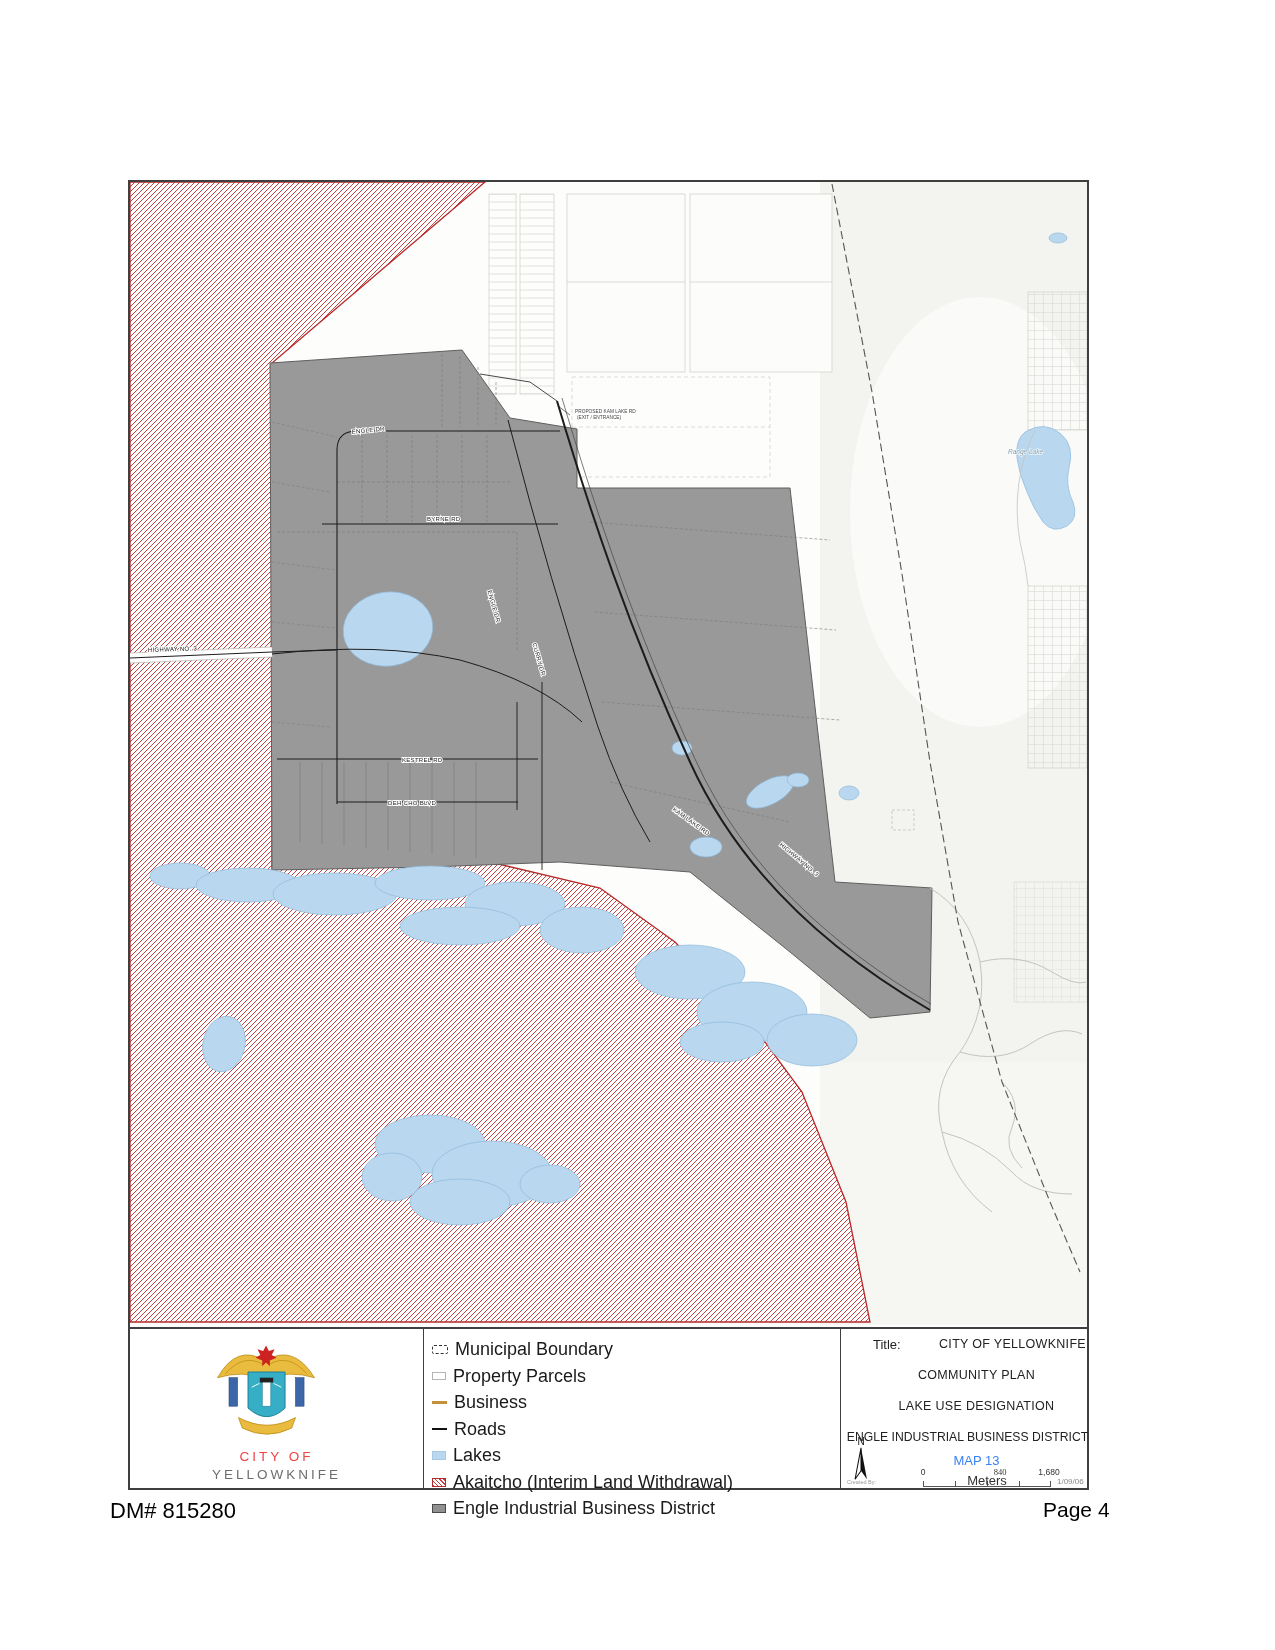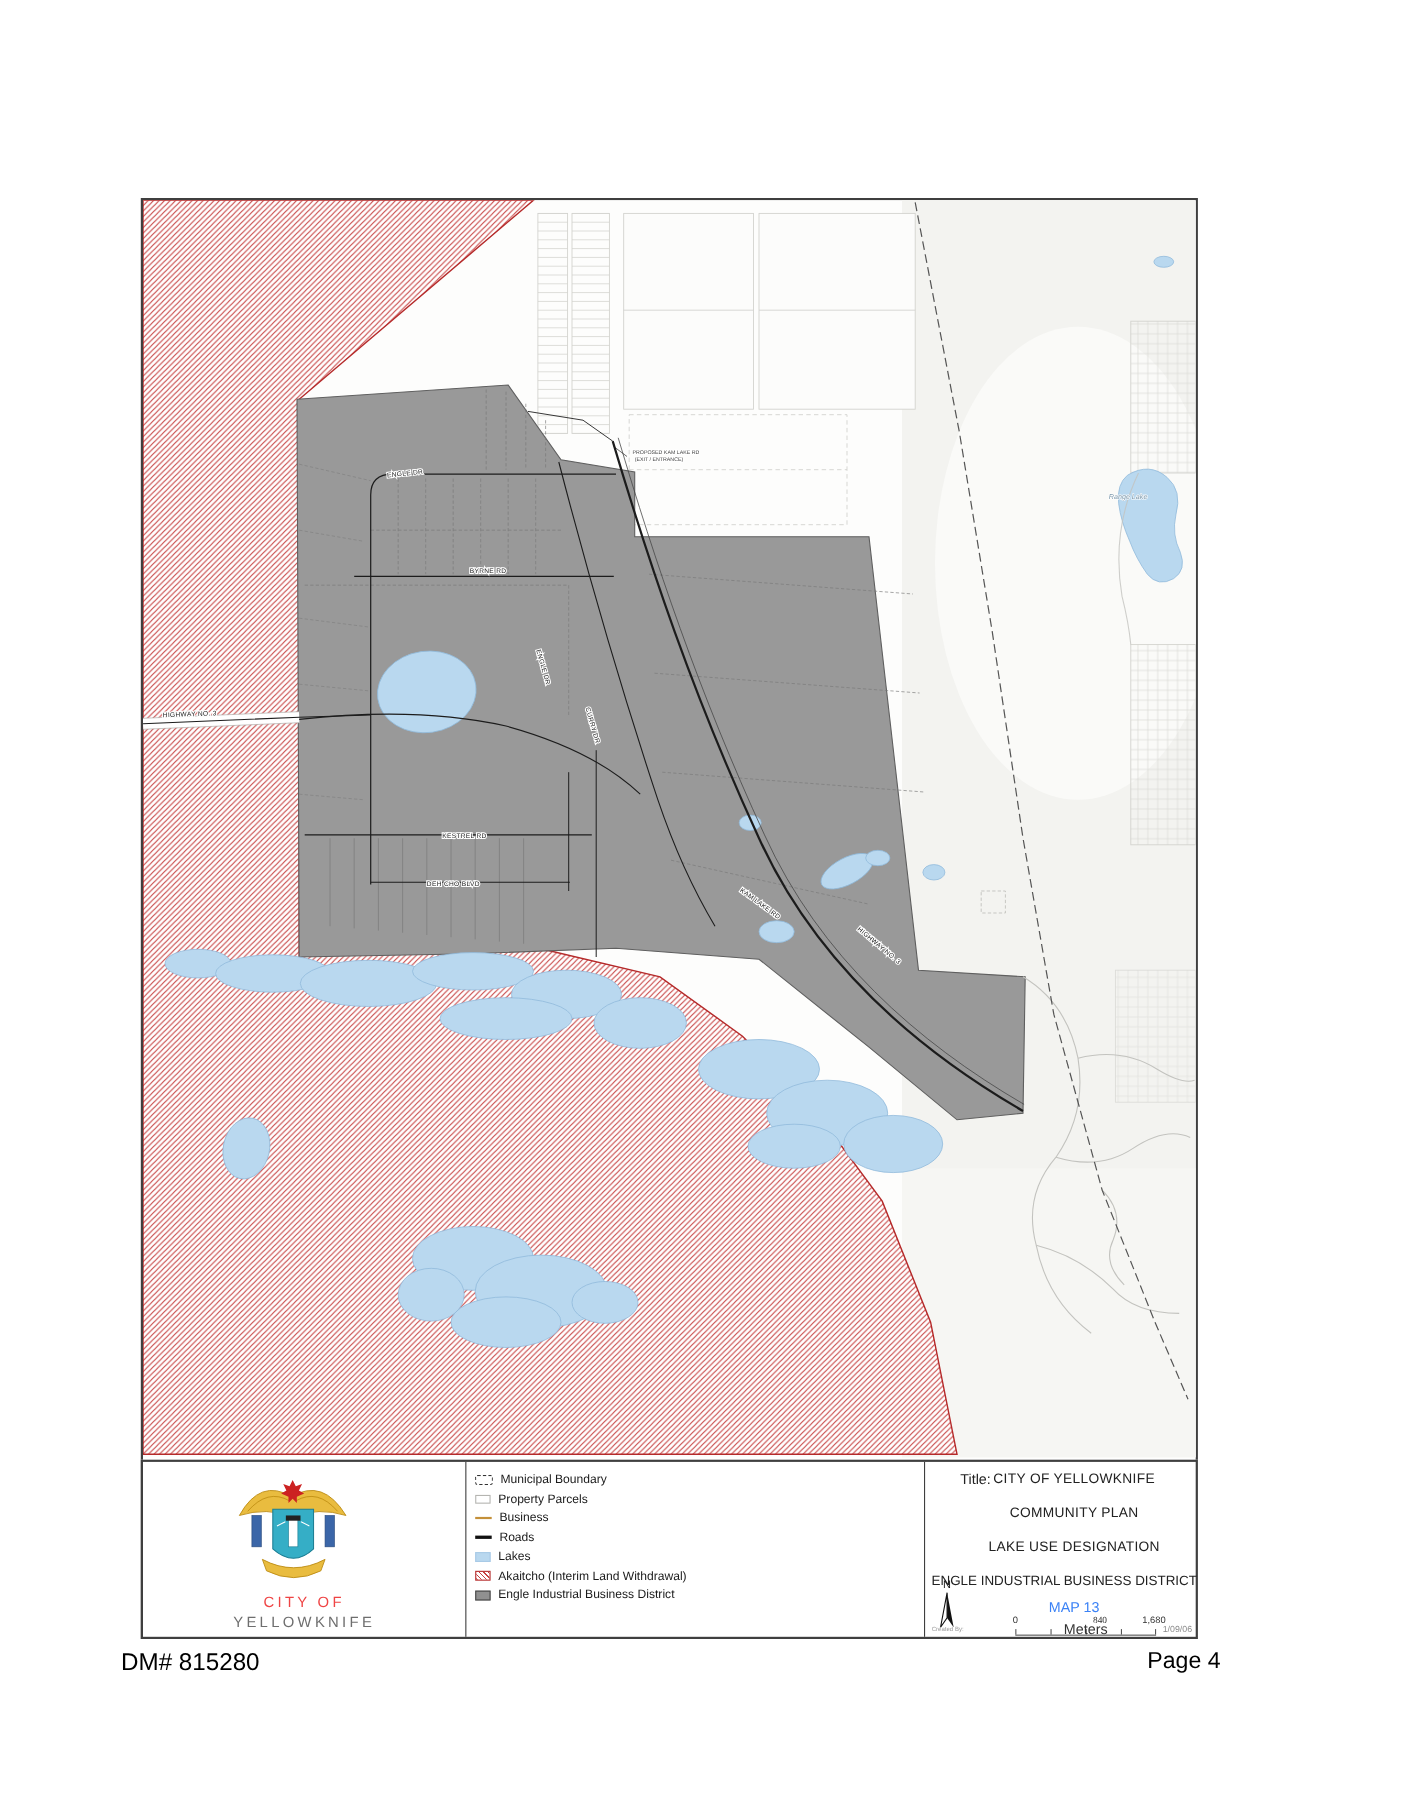--- a/index.html
+++ b/index.html
@@ -10,21 +10,21 @@
   .map-frame{position:absolute;left:128px;top:180px;width:961px;height:1310px;
              border:2px solid #3f3f3f;box-sizing:border-box;background:#fff;}
   .map-graphic{position:absolute;left:130px;top:182px;width:957px;height:1143px;}
   
   .panel{position:absolute;left:128px;top:1327px;width:961px;height:163px;
          border:2px solid #3f3f3f;border-top-width:2px;box-sizing:border-box;background:#fff;}
   .logo-sect{position:absolute;left:0;top:0;width:293px;height:100%;}
   .legend-sect{position:absolute;left:293px;top:0;width:417px;height:100%;border-left:1.5px solid #3f3f3f;box-sizing:border-box;}
   .title-sect{position:absolute;left:710px;top:0;width:251px;height:100%;border-left:1.5px solid #3f3f3f;box-sizing:border-box;}
   .legend-list{position:absolute;left:8px;top:10px;display:flex;flex-direction:column;gap:5.5px;}
-  .legend-row{display:flex;align-items:center;gap:7px;font-size:11px;color:#1a1a1a;}
+  .legend-row{display:flex;align-items:center;gap:7px;font-size:18px;color:#1a1a1a;}
   .sym{display:inline-block;box-sizing:border-box;}
   .sym-municipal{width:16px;height:9px;border:1.4px dashed #333;border-radius:2px;}
   .sym-parcel{width:14px;height:8px;border:1px solid #b5b5b1;}
   .sym-highway{width:15px;height:2.4px;background:#c49039;}
   .sym-roads{width:15px;height:2.4px;background:#111;}
   .sym-lakes{width:14px;height:9px;background:#b9d8ef;border:1px solid #a8cae6;}
   .sym-akaitcho{width:14px;height:9px;border:1px solid #b52a2a;
       background:repeating-linear-gradient(45deg,#c64040 0,#c64040 1px,#fff 1px,#fff 3px);}
   .sym-engle{width:14px;height:9px;background:#909090;border:1px solid #4a4a4a;}
   
@@ -230,21 +230,21 @@
         </div>
         <div class="legend-row">
           <span class="sym sym-engle"></span>
           <span>Engle Industrial Business District</span>
         </div>
       </div>
     </div>
 
     <div class="title-sect">
       <div class="tb-label">Title:</div>
-      <div class="tb-line" style="top:8px;">CITY OF YELLOWKNIFE</div>
+      <div class="tb-line" style="top:8px;margin-left:36px;">CITY OF YELLOWKNIFE</div>
       <div class="tb-line" style="top:39px;">COMMUNITY PLAN</div>
       <div class="tb-line" style="top:70px;">LAKE USE DESIGNATION</div>
       <div class="tb-line4" style="top:101px;">ENGLE INDUSTRIAL BUSINESS DISTRICT</div>
       <div class="tb-mapno">MAP 13</div>
 
       <div class="north">
         <div class="north-n">N</div>
         <svg width="18" height="34" viewBox="0 0 20 40">
           <path d="M10,1 L17,38 L10,28 Z" fill="#111"></path>
           <path d="M10,1 L3,38 L10,28 Z" fill="none" stroke="#111" stroke-width="1.2"></path>

